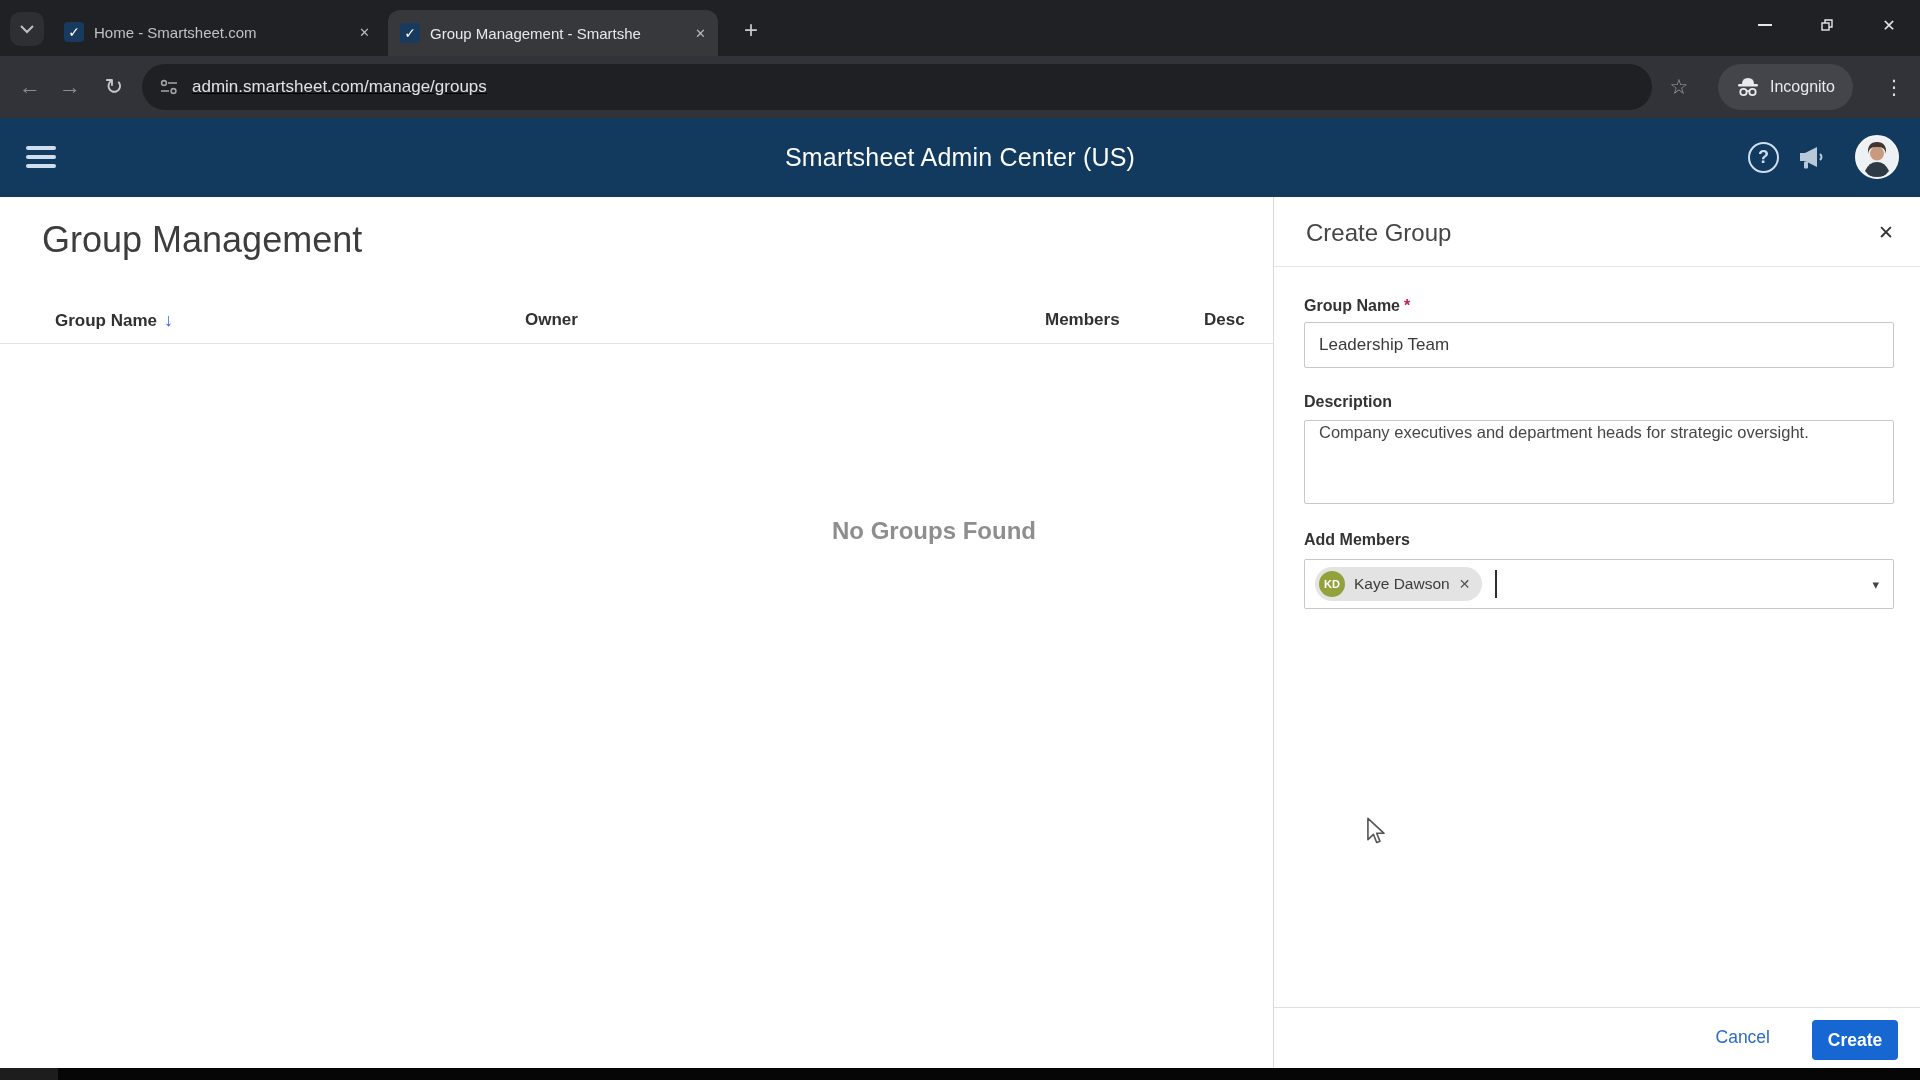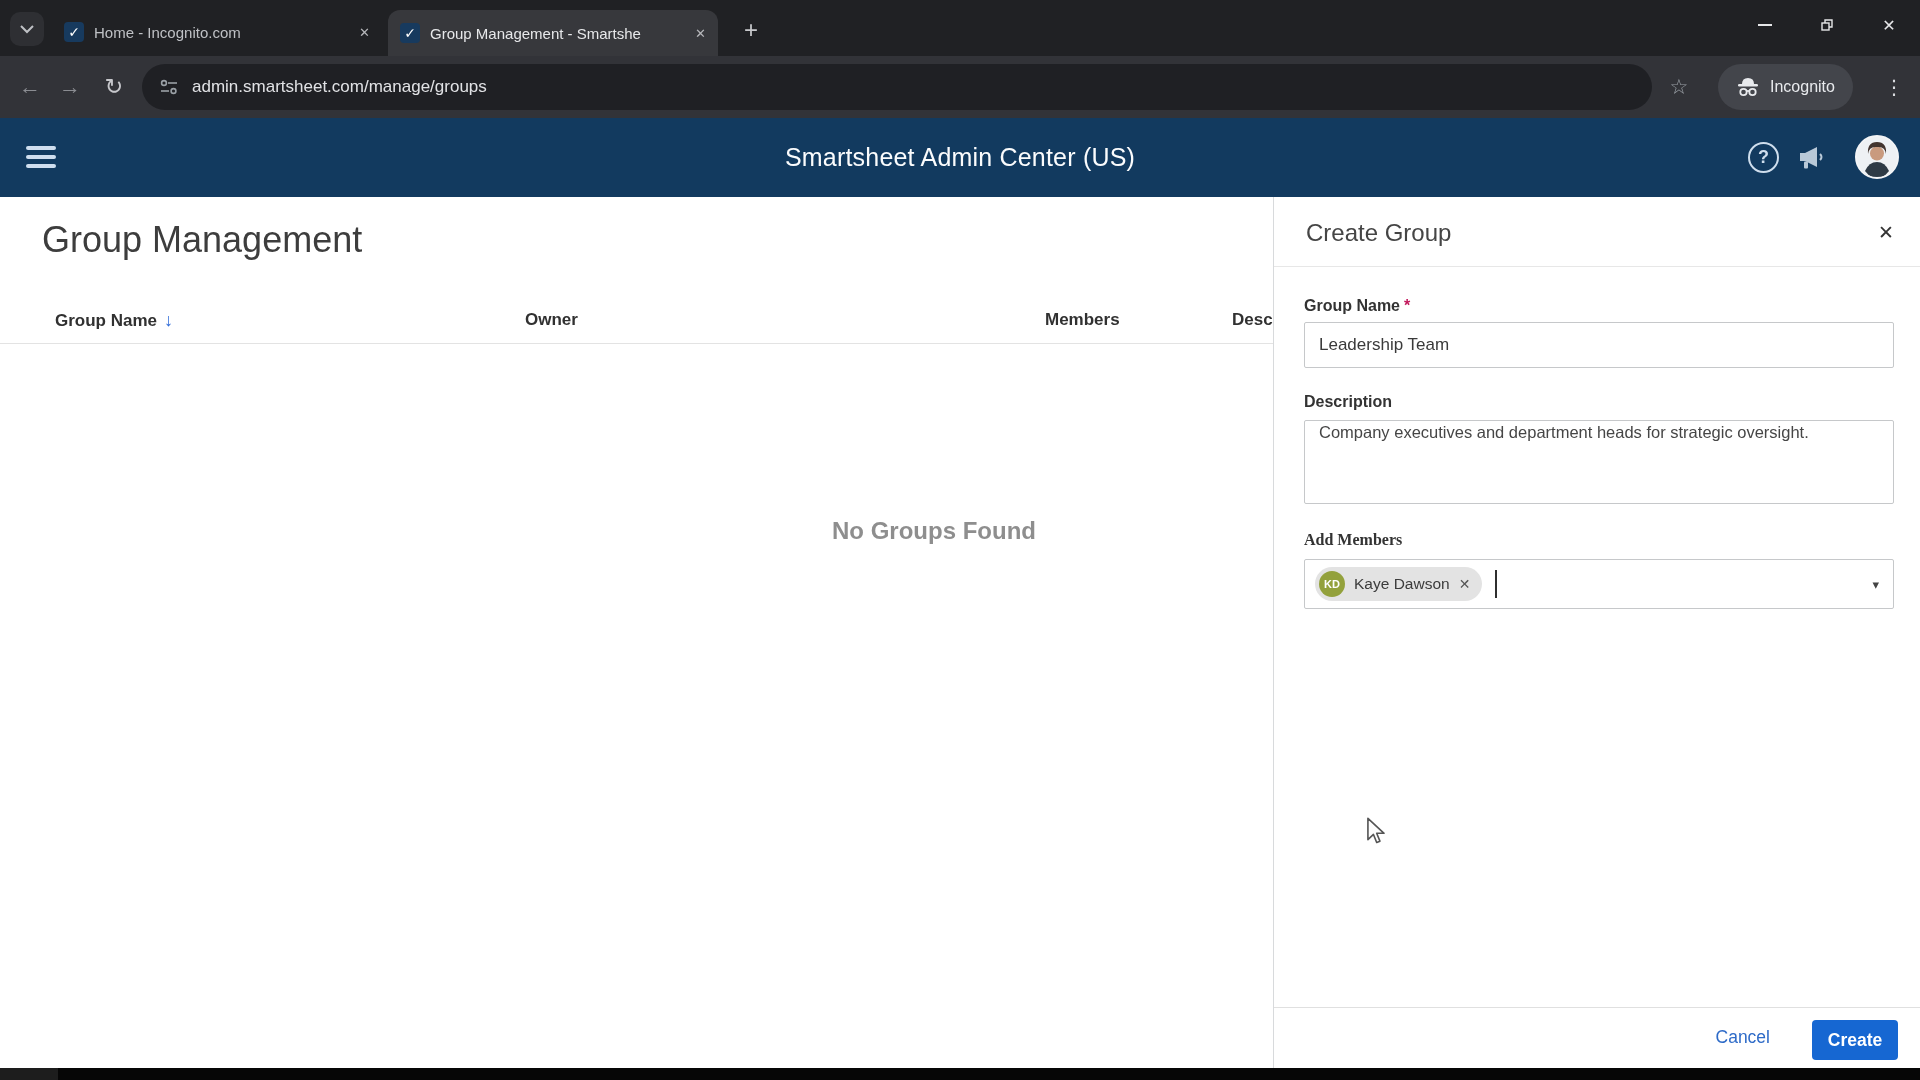--- a/index.html
+++ b/index.html
@@ -24,21 +24,21 @@
   .win-controls{position:absolute;right:0;top:0;height:50px;display:flex;align-items:center;}
   .win-btn{width:62px;height:50px;display:flex;align-items:center;justify-content:center;color:#e6e7e9;}
   .win-min-bar{display:block;width:14px;height:2px;background:#e6e7e9;}
 
   
   .toolbar{position:absolute;left:0;top:56px;width:1920px;height:62px;background:#323338;}
   .nav-ico{position:absolute;top:0;height:62px;display:flex;align-items:center;justify-content:center;
     width:36px;font-size:22px;color:#8b8d92;}
   .nav-back{left:12px;} .nav-fwd{left:52px;} .nav-reload{left:96px;color:#c7c8cc;}
   .url-pill{position:absolute;left:142px;top:8px;width:1510px;height:46px;border-radius:23px;
-    background:#1f2024;display:flex;align-items:center;padding:0 18px;gap:14px;}
+    background:#1f2024;display:flex;align-items:center;padding:0 18px;gap:14px;text-decoration:underline;}
   .url-text{color:#e1e2e5;font-size:17px;}
   .bookmark{position:absolute;left:1662px;top:0;height:62px;width:34px;display:flex;
     align-items:center;justify-content:center;color:#9aa0a6;font-size:21px;}
   .incog{position:absolute;left:1718px;top:8px;height:46px;border-radius:23px;background:#43454b;
     display:flex;align-items:center;gap:10px;padding:0 18px;color:#e8eaed;font-size:16px;}
   .menu-dots{position:absolute;left:1876px;top:0;height:62px;width:36px;display:flex;
     align-items:center;justify-content:center;color:#dadce0;font-size:20px;letter-spacing:0;}
 
   
   .app-header{position:absolute;left:0;top:118px;width:1920px;height:79px;background:#123A5F;}
@@ -54,38 +54,38 @@
   .avatar{position:absolute;left:1855px;top:17px;width:44px;height:44px;border-radius:50%;
     background:#eef1f4;border:2px solid #f3f4f6;overflow:hidden;}
 
   
   .content{position:absolute;left:0;top:197px;width:1920px;height:871px;background:#fff;}
   .page-title{position:absolute;left:42px;top:22px;font-size:36px;font-weight:400;color:#3d3d3d;}
   .thead{position:absolute;left:0;top:105px;width:1273px;height:42px;border-bottom:1px solid #e3e3e3;}
   .th{position:absolute;top:8px;font-size:17px;font-weight:bold;color:#313131;white-space:nowrap;}
   .th-groupname{left:55px;display:flex;align-items:center;gap:7px;}
   .sort-arrow{color:#2F6BD9;font-size:18px;font-weight:bold;}
-  .th-owner{left:525px;} .th-members{left:1045px;} .th-desc{left:1232px;width:41px;overflow:hidden;}
+  .th-owner{left:525px;} .th-members{left:1045px;} .th-desc{left:1204px;width:41px;overflow:hidden;}
   .empty-msg{position:absolute;left:0;top:320px;width:1868px;text-align:center;
     font-size:24px;font-weight:bold;color:#8e8e8e;}
 
   
   .panel{position:absolute;left:1273px;top:197px;width:647px;height:871px;background:#fff;
     border-left:1.5px solid #d8dadc;}
   .panel-header{position:absolute;left:0;top:0;width:100%;height:70px;border-bottom:1px solid #e7e7e7;}
   .panel-title{position:absolute;left:32px;top:22px;font-size:24px;color:#454545;}
   .panel-close{position:absolute;right:26px;top:24px;font-size:19px;color:#333;}
   .fld-label{position:absolute;left:30px;font-size:16px;font-weight:bold;color:#333;}
   .req{color:#C2185B;margin-left:4px;}
   .input-box{position:absolute;left:30px;width:590px;border:1px solid #c6c8ca;border-radius:2px;
     background:#fff;display:flex;align-items:center;padding:0 14px;font-size:17px;color:#3a3a3a;}
   .gn-label{top:100px;} .gn-input{top:125px;height:46px;}
   .desc-label{top:196px;} .desc-box{top:223px;height:84px;align-items:flex-start;
     font-size:16.5px;color:#464646;line-height:1.35;}
-  .mem-label{top:334px;font-family:Liberation Serif, serif;} .mem-box{top:362px;height:50px;padding:0 10px;}
+  .mem-label{top:334px;} .mem-box{top:362px;height:50px;padding:0 10px;}
   .chip{display:flex;align-items:center;gap:9px;background:#e3e3e3;border-radius:17px;
     height:34px;padding:0 12px 0 4px;}
   .chip-avatar{width:26px;height:26px;border-radius:50%;background:#93A13C;color:#fff;
     font-size:11px;font-weight:bold;display:flex;align-items:center;justify-content:center;}
   .chip-name{font-size:15.5px;color:#3c3c3c;}
   .chip-x{font-size:14px;font-weight:bold;color:#555;}
   .text-caret{width:2px;height:28px;background:#2f2f2f;margin-left:13px;}
   .dd-caret{position:absolute;right:14px;color:#444;font-size:13px;}
   .panel-footer{position:absolute;left:0;bottom:60px;width:100%;height:0;border-top:1px solid #e0e0e0;}
   .btn-cancel{position:absolute;right:140px;bottom:12px;font-size:17.5px;color:#2E6BC8;
@@ -104,21 +104,21 @@
 
   <div class="tabstrip">
     <div class="tab-search">
       <svg width="14" height="9" viewBox="0 0 14 9">
         <polyline points="1,1 7,7 13,1" fill="none" stroke="#bfc1c5" stroke-width="2"></polyline>
       </svg>
     </div>
 
     <div class="tab inactive">
       <span class="favicon">✓</span>
-      <span class="tab-title">Home - Incognito.com</span>
+      <span class="tab-title">Home - Smartsheet.com</span>
       <span class="tab-close">✕</span>
     </div>
 
     <div class="tab active">
       <span class="favicon">✓</span>
       <span class="tab-title">Group Management - Smartshe</span>
       <span class="tab-close">✕</span>
     </div>
 
     <div class="new-tab">+</div>

